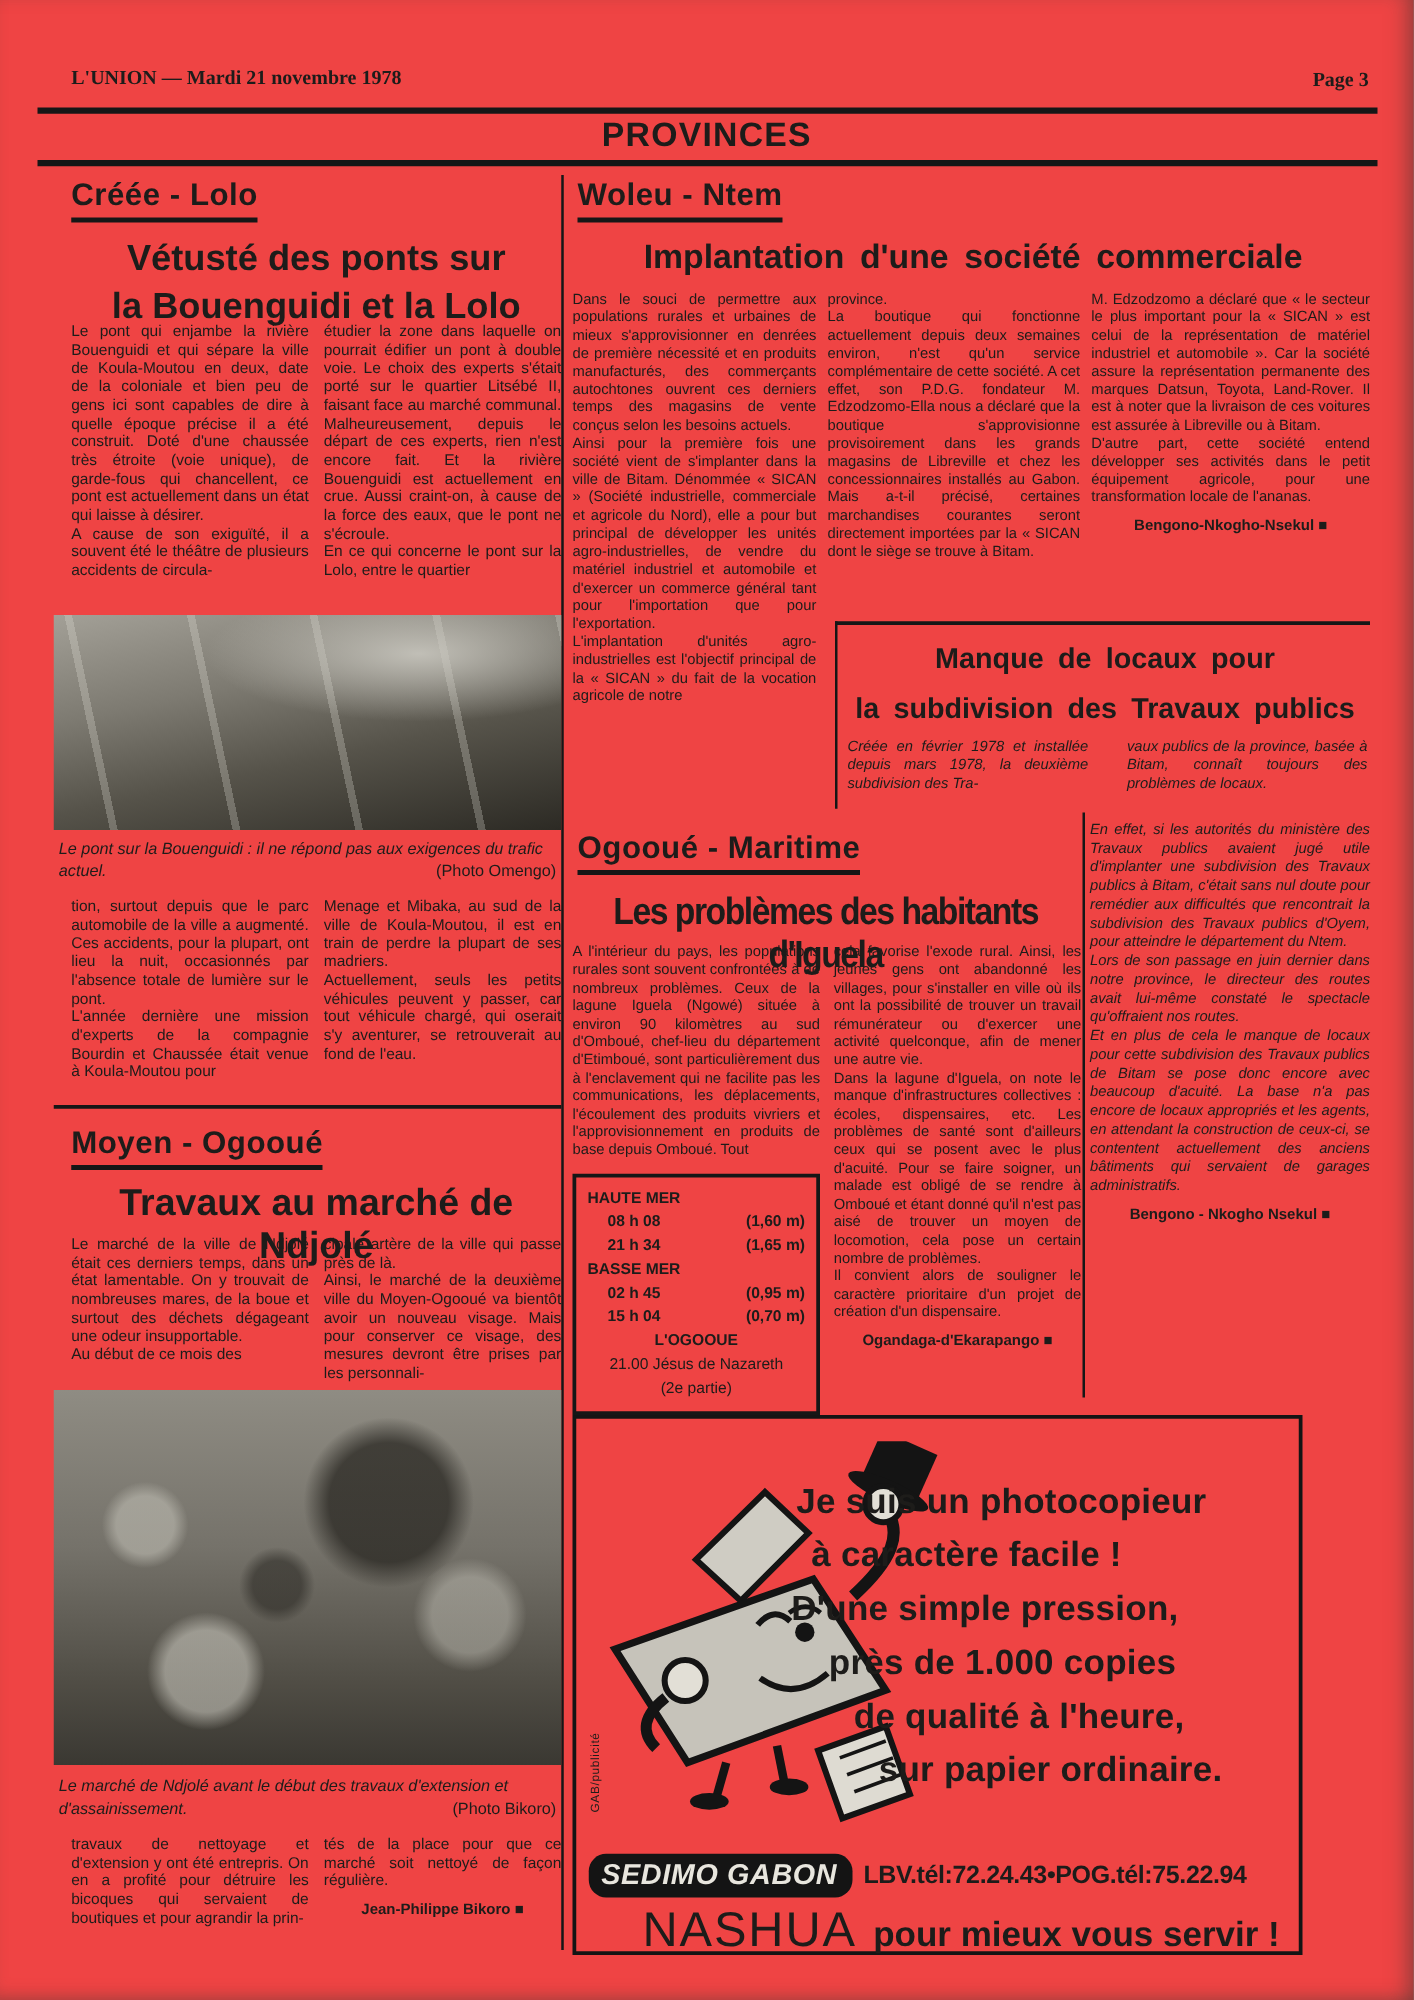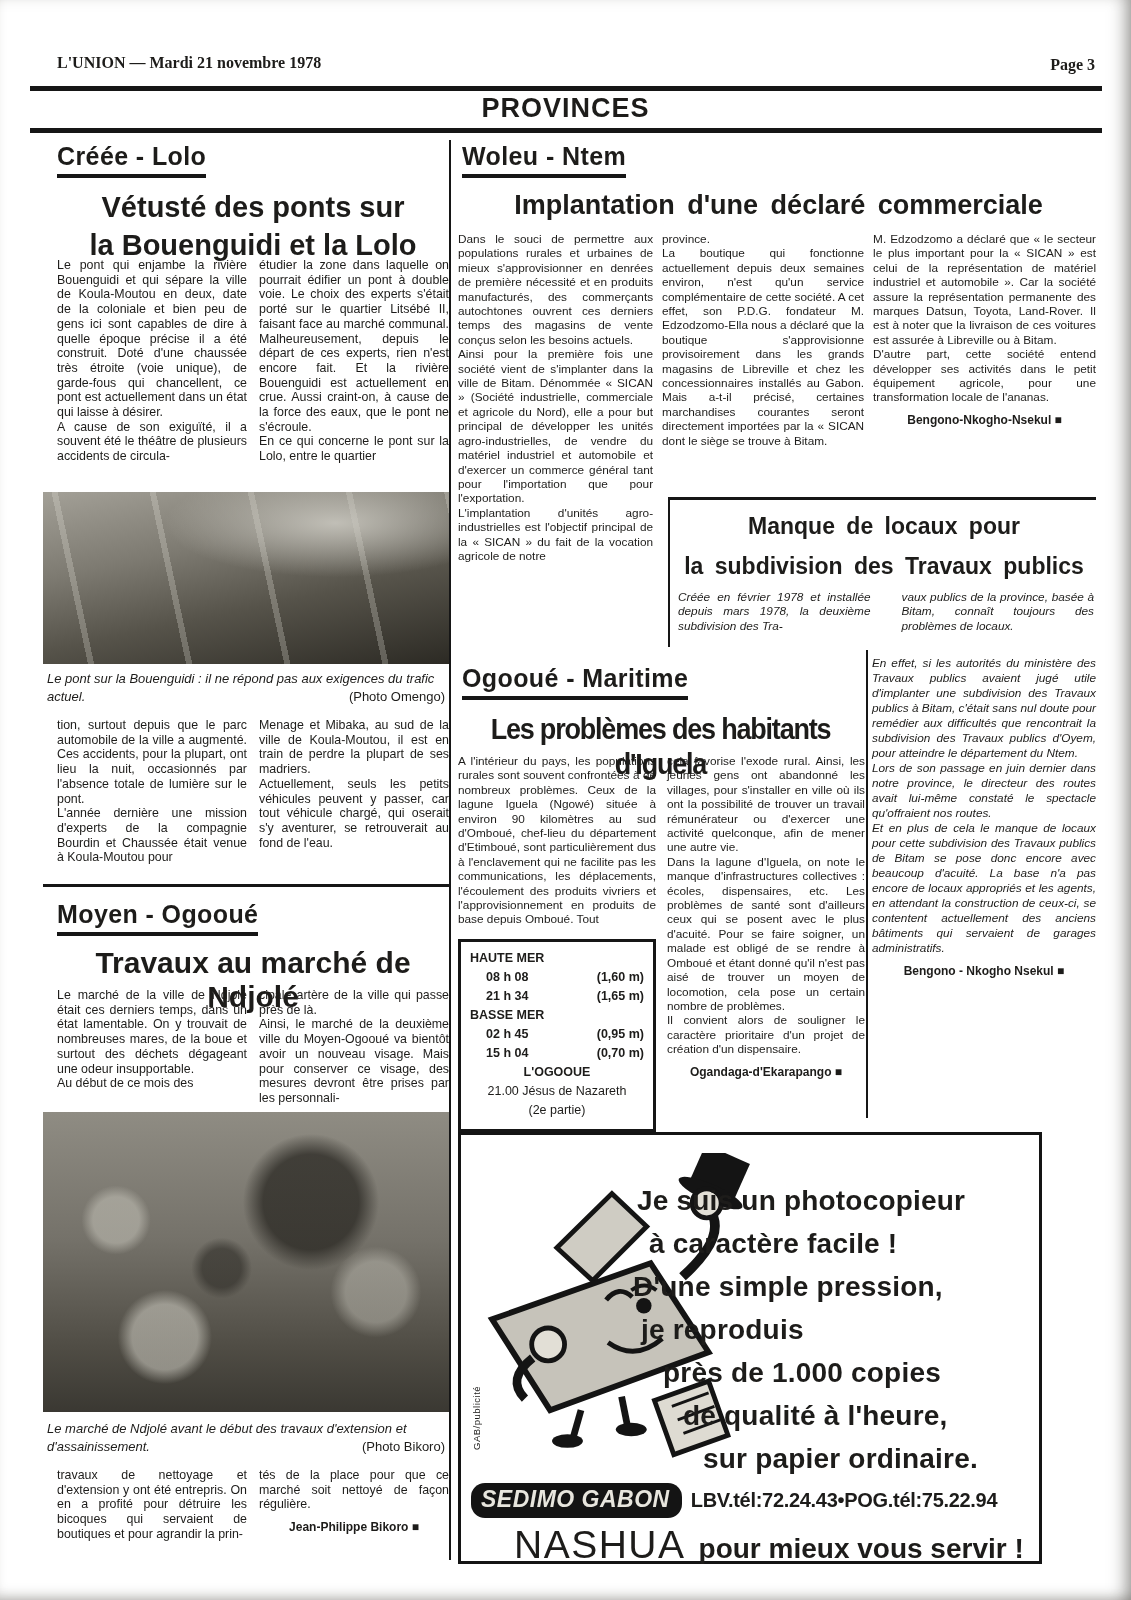--- a/index.html
+++ b/index.html
@@ -1,16 +1,16 @@
 <!DOCTYPE html>
 <html><head>
 <meta charset="utf-8">
 <style>
   html,body{margin:0;padding:0;background:#8e8b84;}
-  .page{position:relative;width:1131px;height:1600px;background:#ffffff;color:#1d1c1a;
+  .page{position:relative;width:1131px;height:1600px;background:#ef4444;color:#1d1c1a;
         font-family:"Liberation Sans",sans-serif;overflow:hidden;margin:0 auto;
         box-shadow:inset -14px 0 18px -10px rgba(60,58,52,.55), inset 0 -10px 14px -8px rgba(60,58,52,.35);}
   .abs{position:absolute;}
   .serif{font-family:"Liberation Serif",serif;}
   .rule{background:#161616;}
   .body{font-size:11.8px;line-height:14.4px;text-align:justify;white-space:pre-line;}
   .body-lg{font-size:12.4px;line-height:14.7px;}
   .cols{display:flex;}
   .sec-head{font-weight:bold;font-size:25px;letter-spacing:.4px;border-bottom:4px solid #161616;
             padding-bottom:3px;display:inline-block;}
@@ -96,21 +96,21 @@
   </div>
   <div class="abs cols" style="left:57px;top:1468px;width:392px;gap:12px;">
     <div class="body body-lg" style="width:190px;">travaux de nettoyage et d'extension y ont été entrepris. On en a profité pour détruire les bicoques qui servaient de boutiques et pour agrandir la prin-</div>
     <div style="width:190px;">
       <div class="body body-lg">tés de la place pour que ce marché soit nettoyé de façon régulière.</div>
       <div class="signature">Jean-Philippe Bikoro ■</div>
     </div>
   </div>
 
   <div class="abs sec-head" style="left:462px;top:142px;">Woleu - Ntem</div>
-  <div class="abs headline" style="left:462px;top:190px;width:633px;font-size:27px;word-spacing:5px;">Implantation d'une déclaré commerciale</div>
+  <div class="abs headline" style="left:462px;top:190px;width:633px;font-size:27px;word-spacing:5px;">Implantation d'une société commerciale</div>
   <div class="abs cols" style="left:458px;top:232px;width:638px;gap:9px;">
     <div class="body" style="width:196px;">Dans le souci de permettre aux populations rurales et urbaines de mieux s'approvisionner en denrées de première nécessité et en produits manufacturés, des commerçants autochtones ouvrent ces derniers temps des magasins de vente conçus selon les besoins actuels.
 Ainsi pour la première fois une société vient de s'implanter dans la ville de Bitam. Dénommée « SICAN » (Société industrielle, commerciale et agricole du Nord), elle a pour but principal de développer les unités agro-industrielles, de vendre du matériel industriel et automobile et d'exercer un commerce général tant pour l'importation que pour l'exportation.
 L'implantation d'unités agro-industrielles est l'objectif principal de la « SICAN » du fait de la vocation agricole de notre</div>
     <div class="body" style="width:203px;">province.
 La boutique qui fonctionne actuellement depuis deux semaines environ, n'est qu'un service complémentaire de cette société. A cet effet, son P.D.G. fondateur M. Edzodzomo-Ella nous a déclaré que la boutique s'approvisionne provisoirement dans les grands magasins de Libreville et chez les concessionnaires installés au Gabon. Mais a-t-il précisé, certaines marchandises courantes seront directement importées par la « SICAN dont le siège se trouve à Bitam.</div>
     <div style="width:224px;">
       <div class="body">M. Edzodzomo a déclaré que « le secteur le plus important pour la « SICAN » est celui de la représentation de matériel industriel et automobile ». Car la société assure la représentation permanente des marques Datsun, Toyota, Land-Rover. Il est à noter que la livraison de ces voitures est assurée à Libreville ou à Bitam.
 D'autre part, cette société entend développer ses activités dans le petit équipement agricole, pour une transformation locale de l'ananas.</div>
       <div class="signature">Bengono-Nkogho-Nsekul ■</div>
@@ -194,21 +194,20 @@
       <path d="M120,266 l-8,28" stroke="#141414" stroke-width="7"></path>
       <path d="M162,252 l6,30" stroke="#141414" stroke-width="7"></path>
       <ellipse cx="106" cy="298" rx="16" ry="7" fill="#141414"></ellipse>
       <ellipse cx="172" cy="286" rx="16" ry="7" fill="#141414"></ellipse>
     </svg>
     <div class="abs vert-credit" style="left:10px;top:315px;">GAB/publicité</div>
     <div class="abs" style="left:176px;top:44px;width:398px;">
       <div class="ad-line" style="margin-left:0;">Je suis un photocopieur</div>
       <div class="ad-line" style="margin-left:12px;">à caractère facile !</div>
       <div class="ad-line" style="margin-left:-4px;">D'une simple pression,</div>
-      <div class="ad-line" style="margin-left:4px;">je reproduis</div>
       <div class="ad-line" style="margin-left:26px;">près de 1.000 copies</div>
       <div class="ad-line" style="margin-left:46px;">de qualité à l'heure,</div>
       <div class="ad-line" style="margin-left:66px;">sur papier ordinaire.</div>
     </div>
     <div class="abs" style="left:10px;top:348px;display:flex;align-items:center;gap:9px;">
       <span class="sedimo">SEDIMO GABON</span>
       <span class="phones">LBV.tél:72.24.43•POG.tél:75.22.94</span>
     </div>
     <div class="abs" style="left:36px;top:388px;display:flex;align-items:baseline;gap:13px;">
       <span class="nashua">NASHUA</span>

